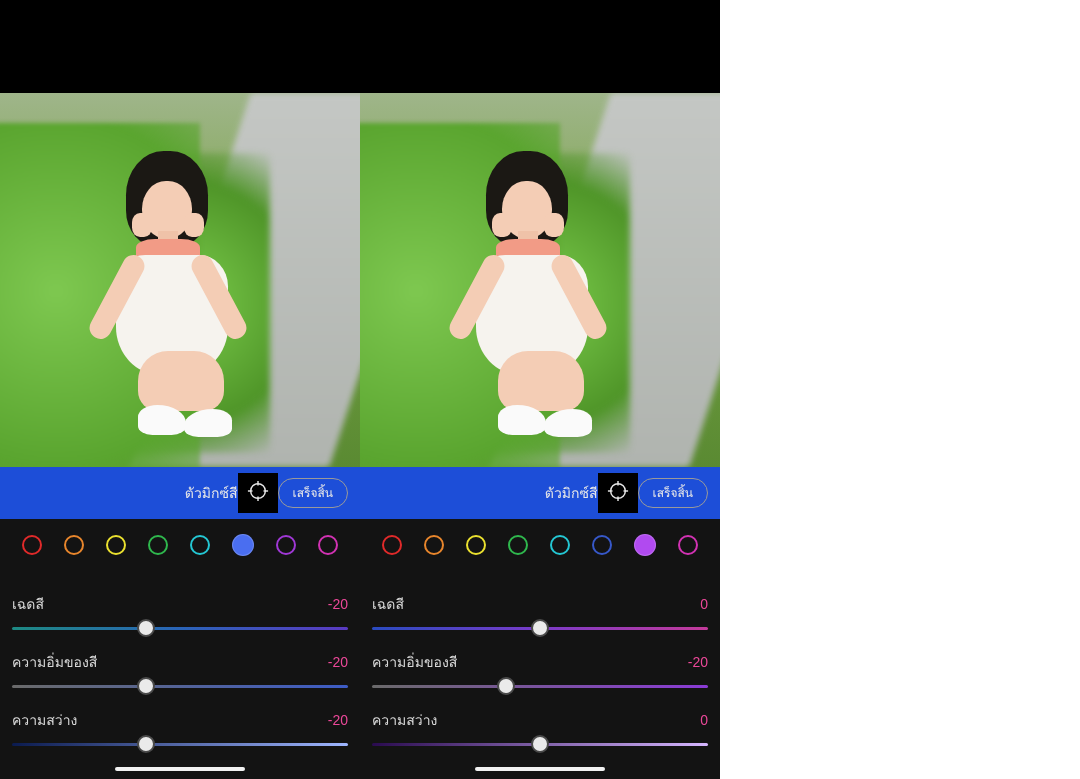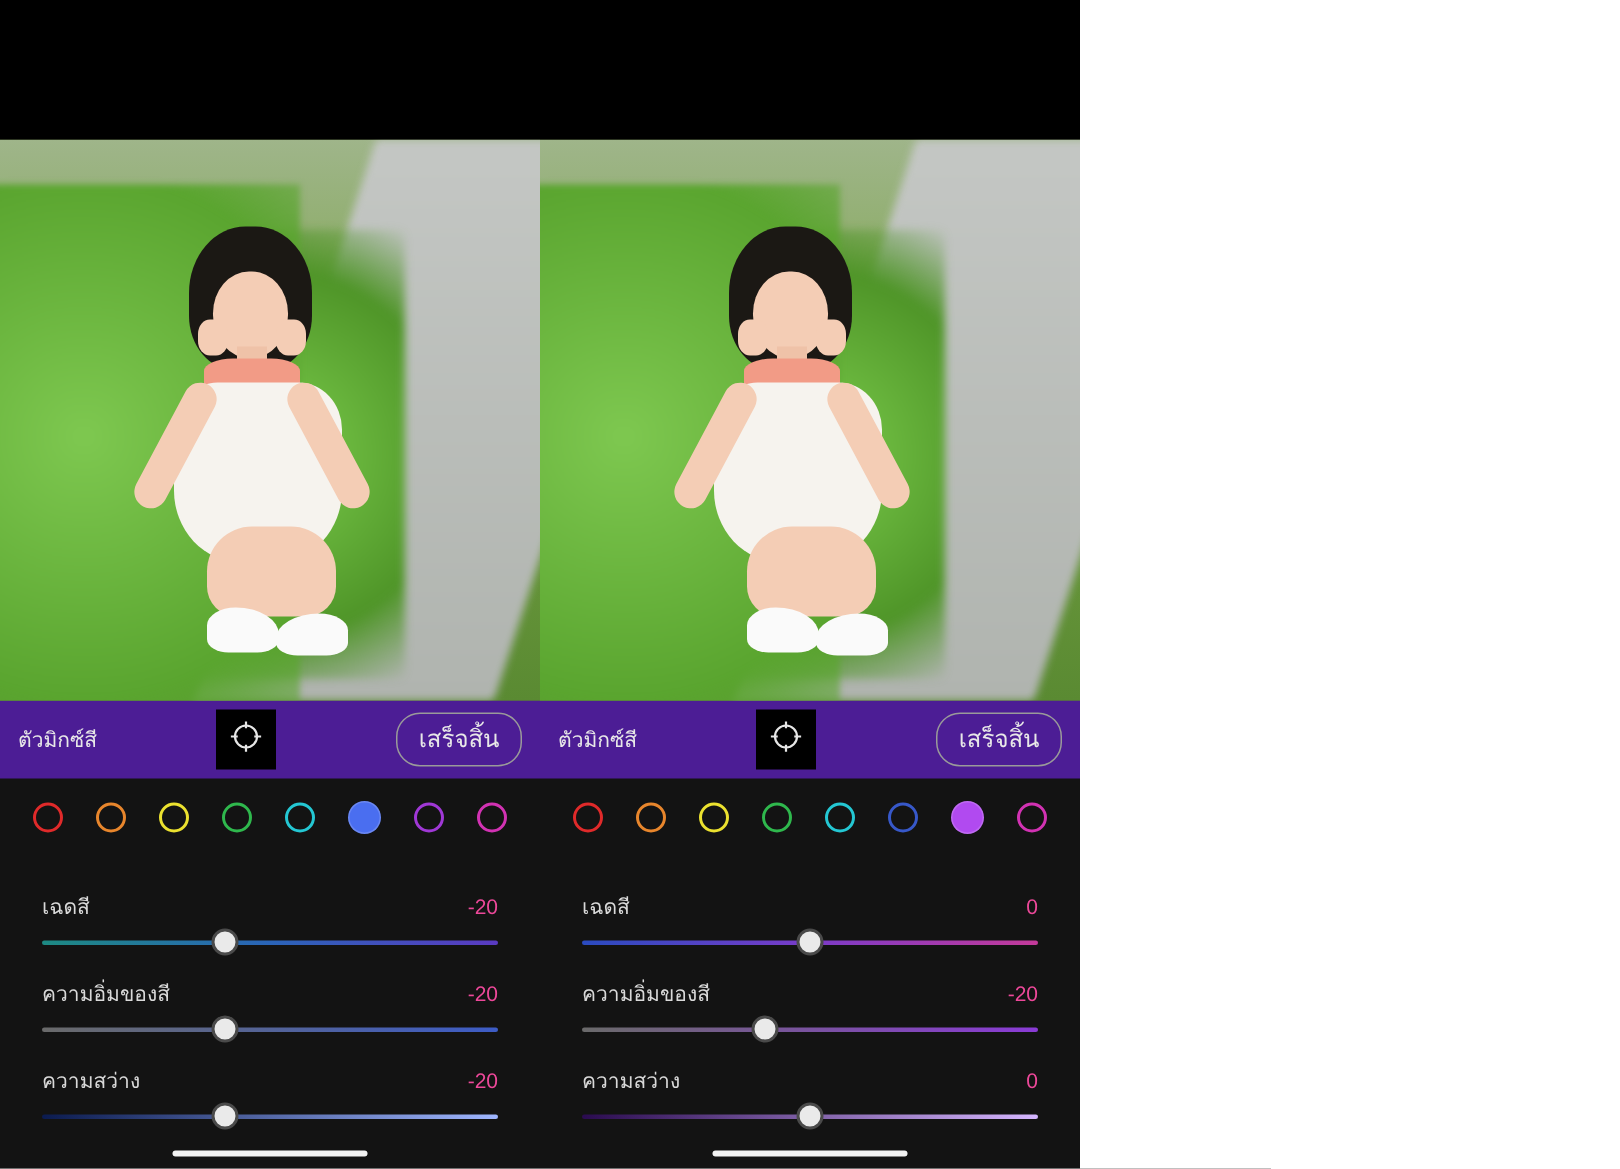--- a/index.html
+++ b/index.html
@@ -22,41 +22,41 @@
   .photo .shirt { position: absolute; left: 48px; top: 88px; width: 64px; height: 28px; background: #f29b86; border-radius: 30% 30% 10% 10%; }
   .photo .dress { position: absolute; left: 28px; top: 104px; width: 112px; height: 120px; background: #f6f3ee; border-radius: 26% 26% 40% 40%; }
   .photo .armL { position: absolute; left: 18px; top: 100px; width: 22px; height: 92px; background: #f4cdb5; border-radius: 14px; transform: rotate(28deg); }
   .photo .armR { position: absolute; left: 120px; top: 100px; width: 22px; height: 92px; background: #f4cdb5; border-radius: 14px; transform: rotate(-28deg); }
   .photo .handL { position: absolute; left: 44px; top: 62px; width: 20px; height: 24px; background: #f4cdb5; border-radius: 40%; }
   .photo .handR { position: absolute; left: 96px; top: 62px; width: 20px; height: 24px; background: #f4cdb5; border-radius: 40%; }
   .photo .leg { position: absolute; left: 50px; top: 200px; width: 86px; height: 60px; background: #f4cdb5; border-radius: 30px 30px 20px 20px; }
   .photo .shoeL { position: absolute; left: 50px; top: 254px; width: 48px; height: 30px; background: #fafafa; border-radius: 40% 60% 30% 30%; }
   .photo .shoeR { position: absolute; left: 96px; top: 258px; width: 48px; height: 28px; background: #fafafa; border-radius: 60% 40% 30% 30%; }
 
-  .toolbar { height: 52px; background: #4c1d95; display: flex; align-items: center; justify-content: space-between; padding: 4px 12px; }
+  .toolbar { height: 52px; background: #1d4ed8; display: flex; align-items: center; justify-content: flex-end; padding: 4px 12px; }
   .tool-title { color: #e8e8e8; font-size: 14px; font-weight: 400; }
   .targetbtn { width: 40px; height: 40px; display: flex; align-items: center; justify-content: center; background: #000; border-radius: 0; }
   .targetbtn svg { width: 22px; height: 22px; }
-  .donebtn { border: 1.4px solid #9a9a9a; color: #e8e8e8; font-size: 16px; border-radius: 16px; padding: 4px 14px 5px; background: transparent; }
+  .donebtn { border: 1.4px solid #9a9a9a; color: #e8e8e8; font-size: 12px; border-radius: 16px; padding: 4px 14px 5px; background: transparent; }
 
   .swatches { height: 52px; display: flex; align-items: center; justify-content: space-between; padding: 0 22px; }
   .swatch { width: 20px; height: 20px; border-radius: 50%; background: transparent; border: 2.4px solid; position: relative; }
   .swatch.red    { border-color: #e02a2a; }
   .swatch.orange { border-color: #e8862c; }
   .swatch.yellow { border-color: #ebe12f; }
   .swatch.green  { border-color: #2fb84d; }
   .swatch.cyan   { border-color: #24c7d3; }
   .swatch.blue   { border-color: #3758c9; }
   .swatch.purple { border-color: #a038d6; }
   .swatch.magenta{ border-color: #d232b3; }
   .swatch.sel { width: 22px; height: 22px; border: none; }
   .swatch.sel.blue   { background: #4a6ef0; box-shadow: 0 0 0 1px rgba(255,255,255,.18) inset; }
   .swatch.sel.purple { background: #b14af0; box-shadow: 0 0 0 1px rgba(255,255,255,.18) inset; }
 
-  .sliders { padding: 12px 28px 0; }
+  .sliders { padding: 12px 12px 0; }
   .slider { margin-top: 10px; }
   .srow { display: flex; justify-content: space-between; align-items: baseline; }
   .slabel { color: #d9d9d9; font-size: 14px; }
   .sval { color: #ec4899; font-size: 14px; }
   .track { position: relative; height: 24px; margin-top: 2px; }
   .track .bar { position: absolute; left: 0; right: 0; top: 10px; height: 3px; border-radius: 2px; }
   .track .thumb { position: absolute; top: 2px; width: 18px; height: 18px; border-radius: 50%; background: #eaeaea; border: 2px solid #4a4a4a; transform: translateX(-50%); }
 
   .homebar { position: absolute; bottom: 8px; left: 50%; transform: translateX(-50%); width: 130px; height: 4.5px; border-radius: 3px; background: #f2f2f2; }
 

